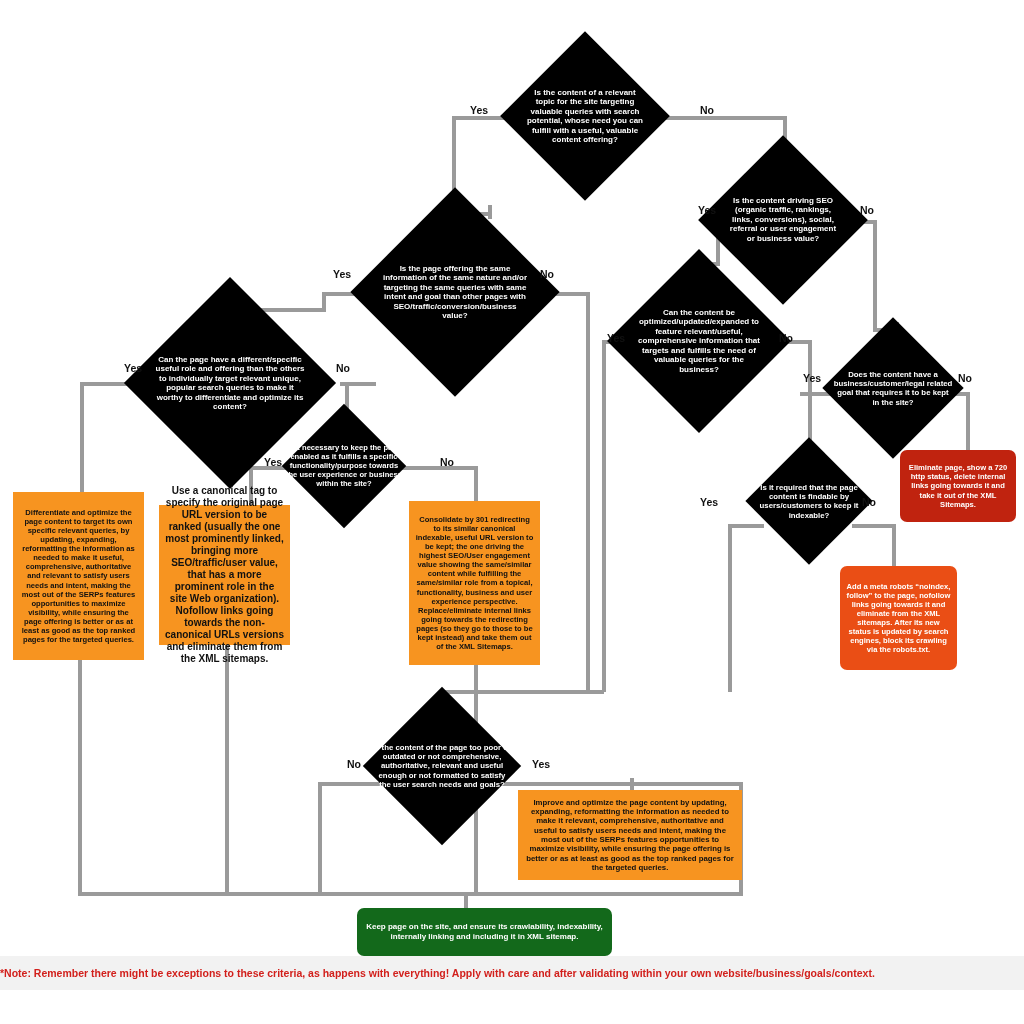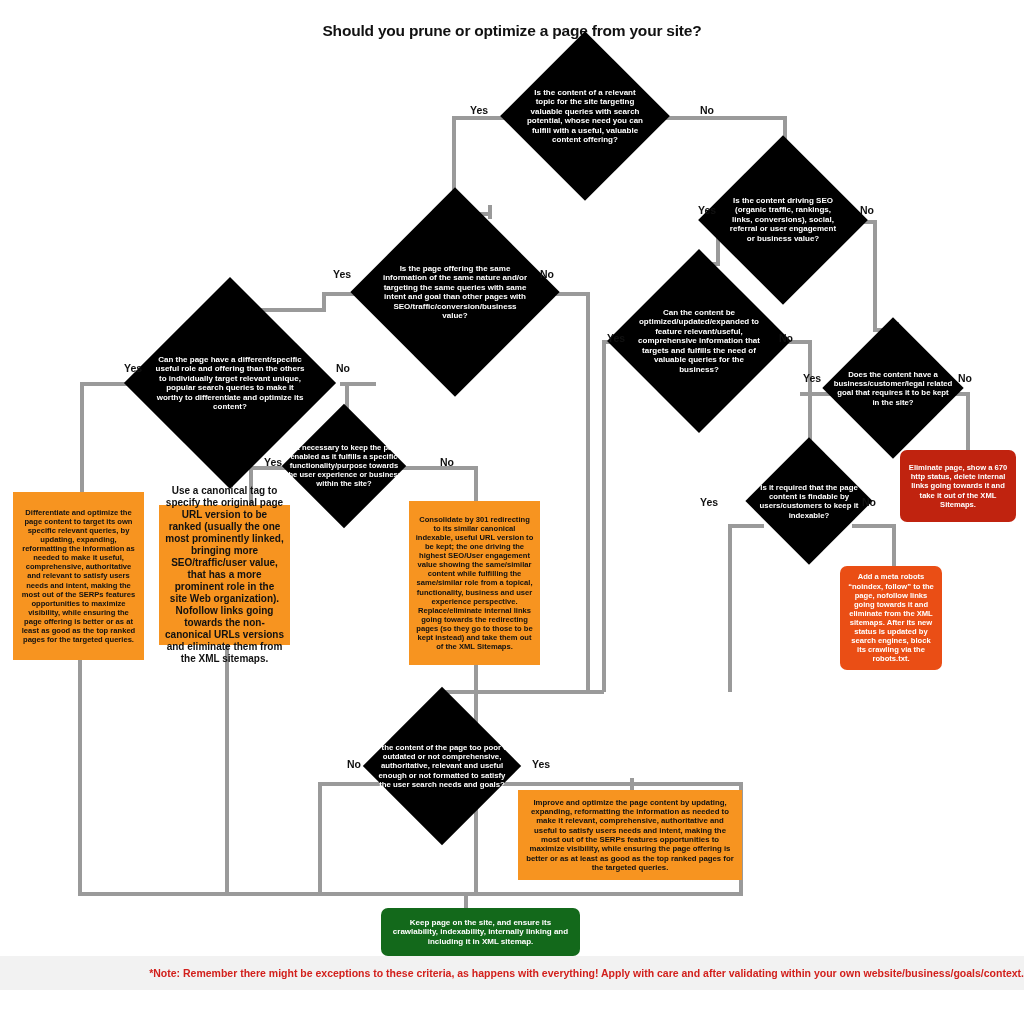--- a/index.html
+++ b/index.html
@@ -86,21 +86,21 @@
   .box.red     { background: #C0230F; color: #ffffff; border-radius: 7px; }
   .box.orange-r{ background: #EA4E15; color: #ffffff; border-radius: 7px; }
   .box.green   { background: #13691B; color: #ffffff; border-radius: 7px; }
 
   
   .note-bar {
     position: absolute;
     left: 0; bottom: 34px;
     width: 1024px; height: 34px;
     background: #f2f2f2;
-    display: flex; align-items: center; justify-content: flex-end;
+    display: flex; align-items: center; justify-content: flex-start;
   }
   .note-bar .note-text {
     font-size: 10.5px;
     font-weight: bold;
     color: #D2201C;
     text-align: center;
   }
   .credit-bar {
     position: absolute;
     left: 0; bottom: 0;
@@ -113,21 +113,20 @@
     font-weight: bold;
     color: #111111;
     text-align: center;
   }
 </style>
 </head>
 <body>
 
 <div id="canvas">
 
-  <div class="title">Should you prune or optimize a page from your site?</div>
   <div class="arrow-down" style="left:578px; top:46px;"></div>
   <div class="line v" style="left:585px; top:40px; height:12px;"></div>
 
   <div class="line h" style="left:452px; top:116px; width:78px;"></div>
   <div class="line v" style="left:452px; top:116px; height:100px;"></div>
   <div class="line h" style="left:452px; top:212px; width:40px;"></div>
   <div class="line v" style="left:488px; top:205px; height:14px;"></div>
 
   <div class="line h" style="left:641px; top:116px; width:146px;"></div>
   <div class="line v" style="left:783px; top:116px; height:44px;"></div>
@@ -265,32 +264,32 @@
 
   <div class="box orange" style="left:159px; top:505px; width:131px; height:140px; font-size:10px;">
     <span>Use a canonical tag to specify the original page URL version to be ranked (usually the one most prominently linked, bringing more SEO/traffic/user value, that has a more prominent role in the site Web organization). Nofollow links going towards the non-canonical URLs versions and eliminate them from the XML sitemaps.</span>
   </div>
 
   <div class="box orange" style="left:409px; top:501px; width:131px; height:164px; font-size:7.6px;">
     <span>Consolidate by 301 redirecting to its similar canonical indexable, useful URL version to be kept; the one driving the highest SEO/User engagement value showing the same/similar content while fulfilling the same/similar role from a topical, functionality, business and user experience perspective. Replace/eliminate internal links going towards the redirecting pages (so they go to those to be kept instead) and take them out of the XML Sitemaps.</span>
   </div>
 
   <div class="box red" style="left:900px; top:450px; width:116px; height:72px; font-size:7.6px;">
-    <span>Eliminate page, show a 670 http status, delete internal links going towards it and take it out of the XML Sitemaps.</span>
-  </div>
-
-  <div class="box orange-r" style="left:840px; top:566px; width:102px; height:104px; font-size:7.6px;text-align:center;">
+    <span>Eliminate page, show a 720 http status, delete internal links going towards it and take it out of the XML Sitemaps.</span>
+  </div>
+
+  <div class="box orange-r" style="left:840px; top:566px; width:117px; height:104px; font-size:7.6px;text-align:center;">
     <span>Add a meta robots “noindex, follow” to the page, nofollow links going towards it and eliminate from the XML sitemaps. After its new status is updated by search engines, block its crawling via the robots.txt.</span>
   </div>
 
   <div class="box orange" style="left:518px; top:790px; width:224px; height:90px; font-size:7.8px;">
     <span>Improve and optimize the page content by updating, expanding, reformatting the information as needed to make it relevant, comprehensive, authoritative and useful to satisfy users needs and intent, making the most out of the SERPs features opportunities to maximize visibility, while ensuring the page offering is better or as at least as good as the top ranked pages for the targeted queries.</span>
   </div>
 
-  <div class="box green" style="left:357px; top:908px; width:199px; height:48px; font-size:8px;margin-left:24px;">
+  <div class="box green" style="left:357px; top:908px; width:255px; height:48px; font-size:8px;">
     <span>Keep page on the site, and ensure its crawlability, indexability, internally linking and including it in XML sitemap.</span>
   </div>
 
   <div class="note-bar">
     <span class="note-text">*Note: Remember there might be exceptions to these criteria, as happens with everything! Apply with care and after validating within your own website/business/goals/context.</span>
   </div>
 
 </div>
 
 </body></html>

